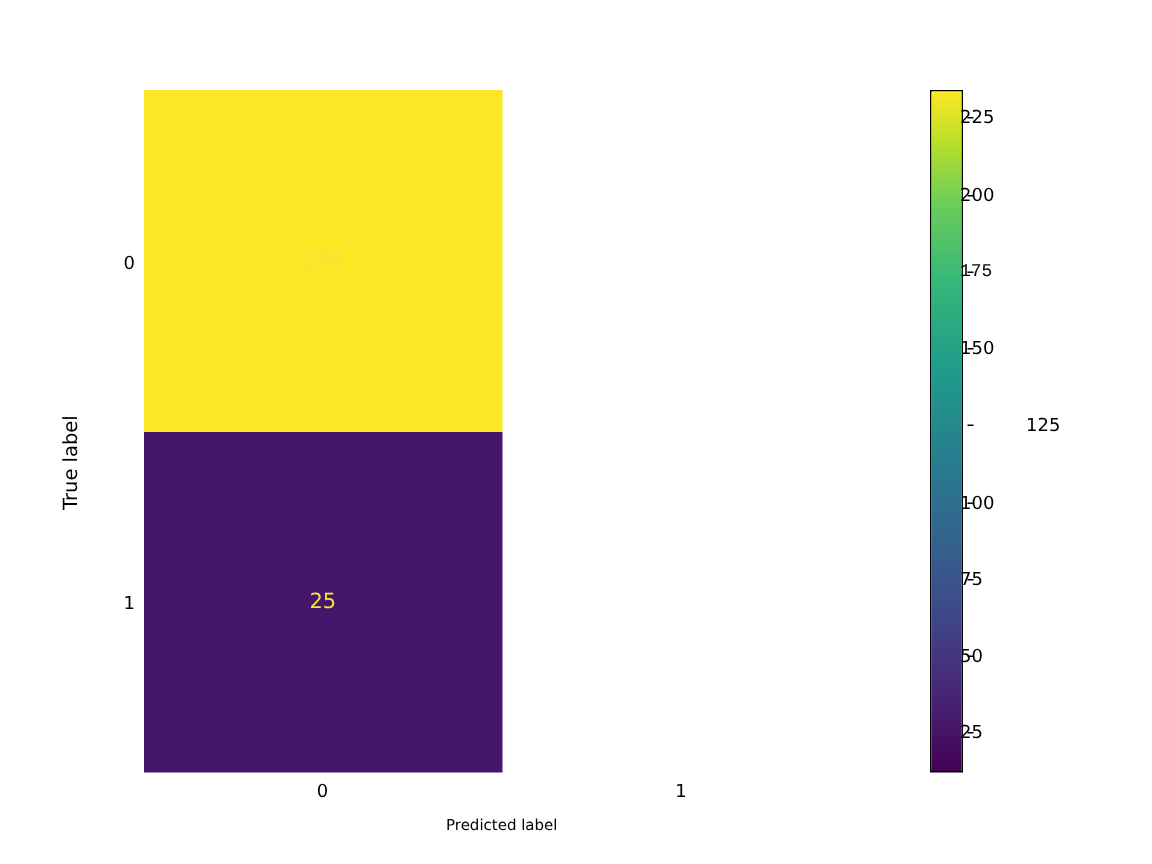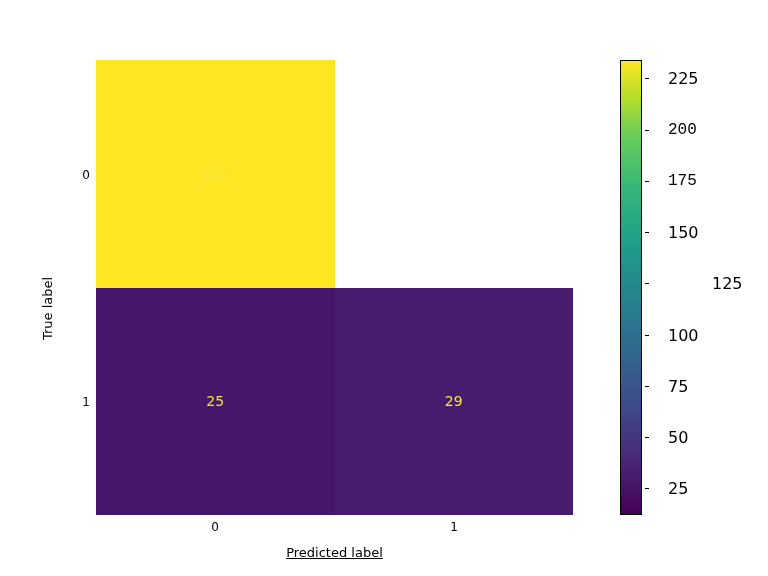--- a/index.html
+++ b/index.html
@@ -50,22 +50,21 @@
     width: 16px;
     text-align: right;
     font-size: 12px;
   }
   .xlabel {
     position: absolute;
     left: 96px;
     width: 477px;
     top: 545px;
     text-align: center;
-    font-size: 13px;
-    text-decoration: underline;
+    font-size: 10px;
   }
   .ylabel {
     position: absolute;
     left: 40px;
     top: 60px;
     height: 455px;
     width: 16px;
     font-size: 13px;
   }
   .ylabel-inner {
@@ -104,37 +103,34 @@
   }
   .cbar-tick {
     position: absolute;
     left: 645px;
     width: 4px;
     height: 1px;
     background: #000;
   }
   .cbar-label {
     position: absolute;
-    left: 668px;
-    font-size: 16px;
+    left: 640px;
+    font-size: 12px;
     transform: translateY(-50%);
   }
 </style>
 </head>
 <body>
 
 <div class="plot-area">
   <div class="cell cell-00" id="c00" style="background-color: rgb(253, 231, 37);">
     <span class="cell-value">234</span>
   </div>
   <div class="cell cell-10" id="c10" style="background-color: rgb(70, 22, 106);">
     <span class="cell-value">25</span>
-  </div>
-  <div class="cell cell-11" id="c11" style="background-color: rgb(71, 27, 110);">
-    <span class="cell-value">29</span>
   </div>
 </div>
 
 <div class="xtick" style="left:205px;">0</div>
 <div class="xtick" style="left:444px;">1</div>
 
 <div class="ytick" style="top:168px;">0</div>
 <div class="ytick" style="top:395px;">1</div>
 
 <div class="xlabel">Predicted label</div>
@@ -155,16 +151,16 @@
     <div class="cbar-label" style="top: 385.878px;">75</div>
     <div class="cbar-tick" style="top: 334.64px;"></div>
     <div class="cbar-label" style="top: 334.64px;">100</div>
     <div class="cbar-tick" style="top: 283.401px;"></div>
     <div class="cbar-label" style="top: 283.401px; margin-left: 44px;">125</div>
     <div class="cbar-tick" style="top: 232.162px;"></div>
     <div class="cbar-label" style="top: 232.162px;">150</div>
     <div class="cbar-tick" style="top: 180.923px;"></div>
     <div class="cbar-label" style="top: 180.923px; font-family: Liberation Mono, monospace;">175</div>
     <div class="cbar-tick" style="top: 129.685px;"></div>
-    <div class="cbar-label" style="top: 129.685px; font-family: Liberation Mono, monospace;">200</div>
+    <div class="cbar-label" style="top: 129.685px;">200</div>
     <div class="cbar-tick" style="top: 78.4459px;"></div>
     <div class="cbar-label" style="top: 78.4459px;">225</div>
   </div>
 
 </body></html>

